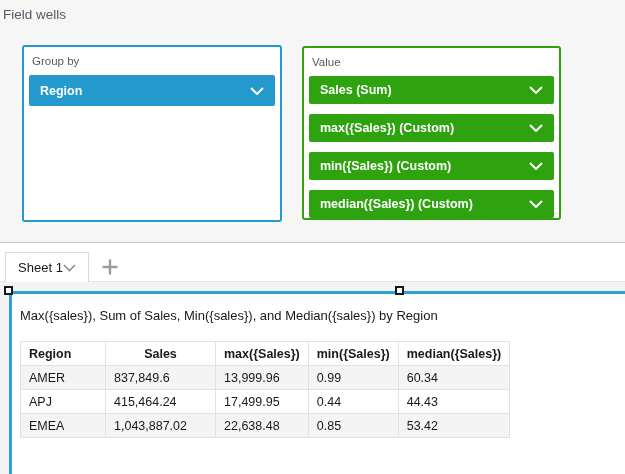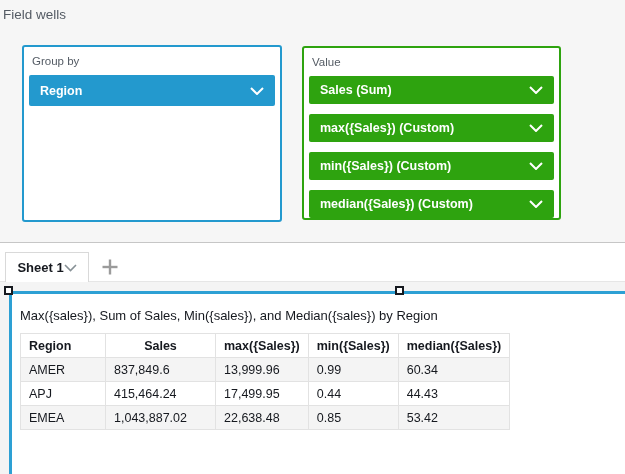--- a/index.html
+++ b/index.html
@@ -58,21 +58,21 @@
     width: 625px; height: 38px;
     background: #ffffff;
     border-bottom: 1px solid #e6e6e6;
   }
   .sheet-tab {
     position: absolute; left: 5px; top: 8px;
     height: 30px; width: 84px;
     background: #ffffff;
     border: 1px solid #d9d9d9; border-bottom: none;
     display: flex; align-items: center; justify-content: center; 
-    font-size: 13px; font-weight: bold; color: #16191f;
+    font-size: 13px; font-weight: normal; color: #16191f;
     cursor: pointer;
   }
   .add-tab {
     position: absolute; left: 96px; top: 9px;
     width: 28px; height: 28px;
     display: flex; align-items: center; justify-content: center;
     background: transparent; border: none; cursor: pointer;
   }
 
   
@@ -92,21 +92,21 @@
     position: absolute;
     width: 9px; height: 9px;
     background: #ffffff;
     border: 2px solid #16191f;
     z-index: 5;
   }
   .handle-tl { left: 4px; top: 4px; }
   .handle-tc { left: 395px; top: 4px; }
 
   .visual-title {
-    margin: 14px 12px 10px 8px;
+    margin: 14px 12px 18px 8px;
     font-size: 13px; color: #16191f;
     white-space: nowrap;
   }
 
   table.data {
     border-collapse: collapse;
     margin-left: 8px;
     font-size: 12.5px; color: #16191f;
     table-layout: fixed;
   }

